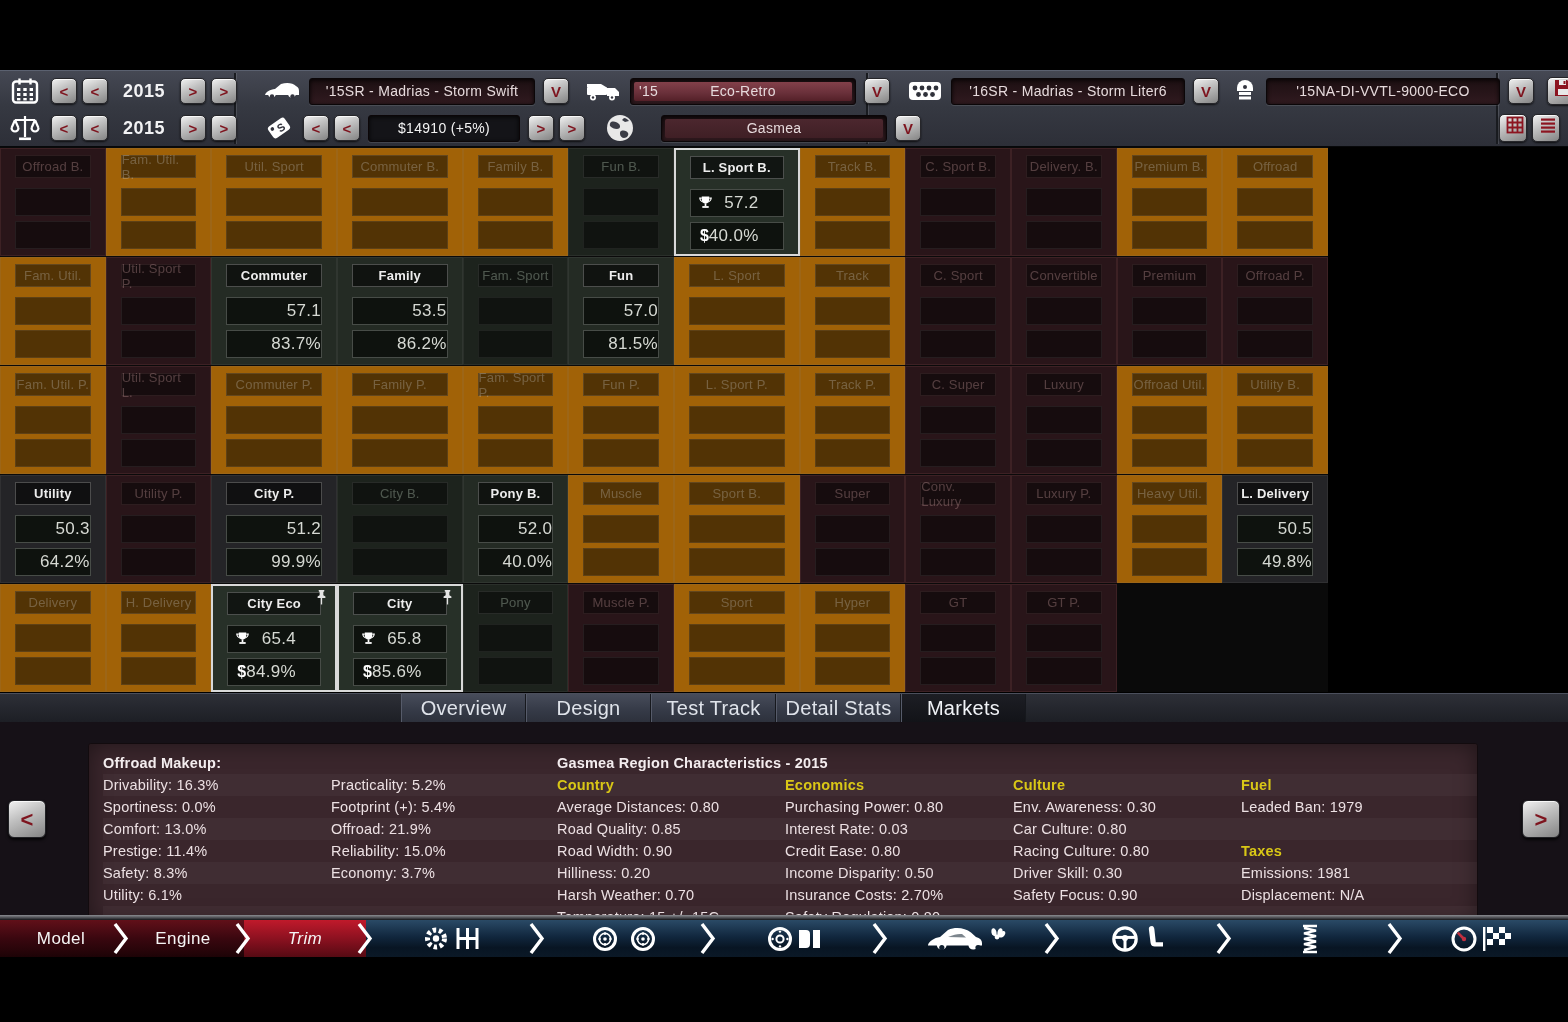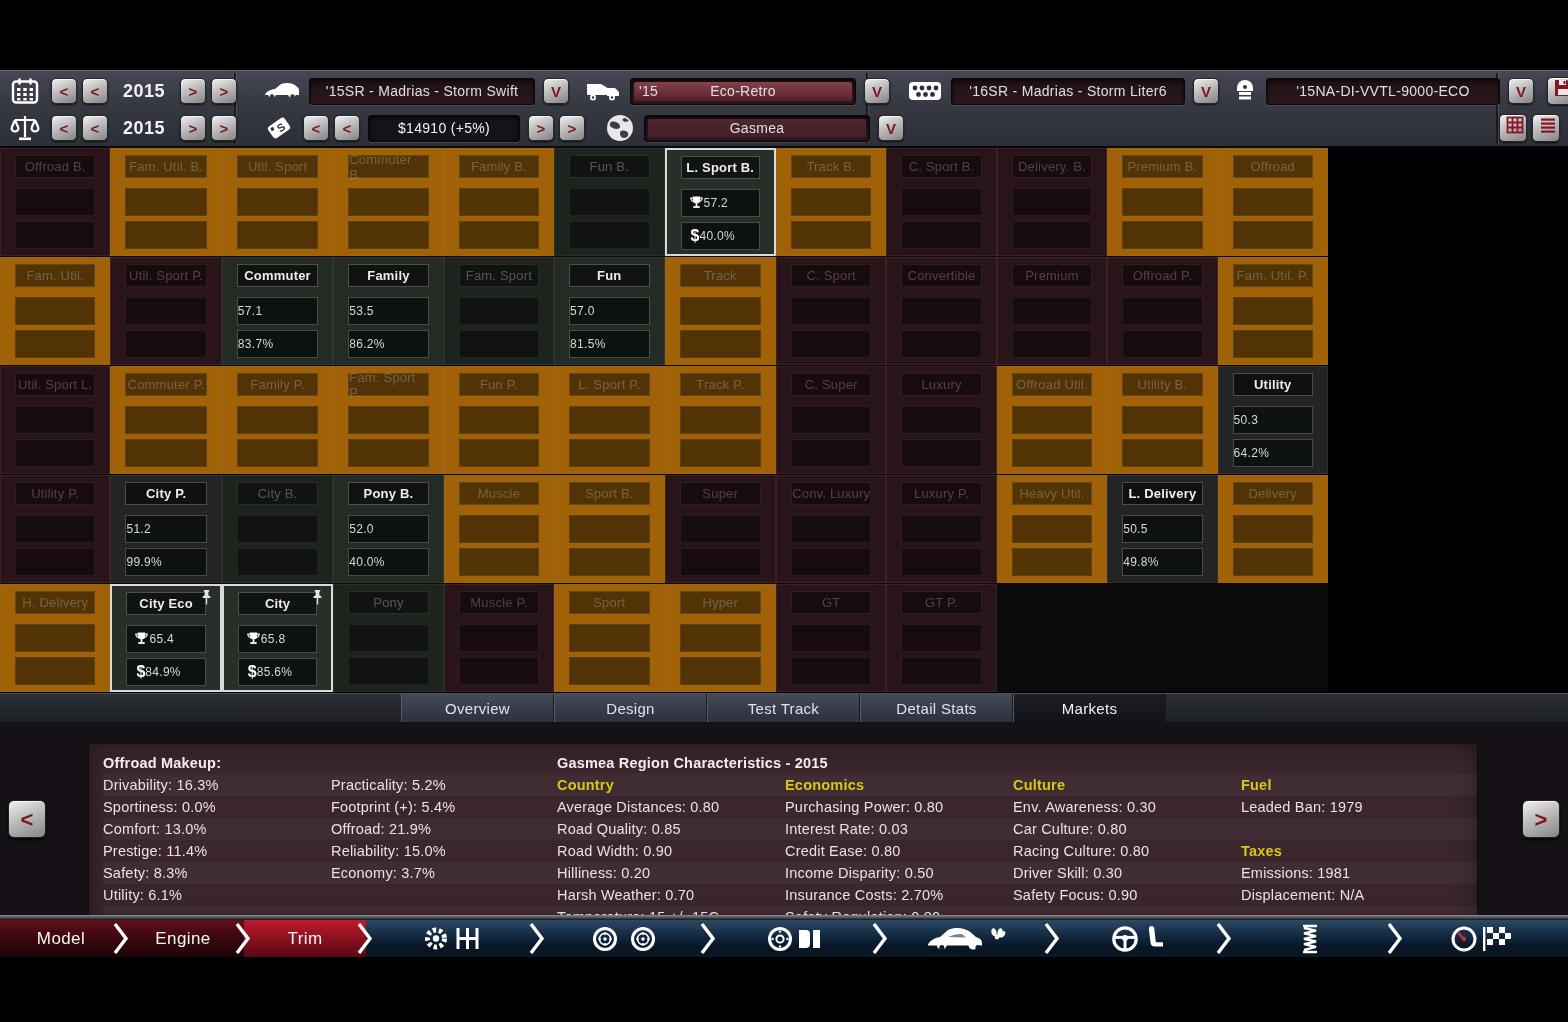--- a/index.html
+++ b/index.html
@@ -44,32 +44,32 @@
   .ctitle{margin:6px 14px 0;height:23px;box-sizing:border-box;border:1px solid rgba(255,255,255,.10);
     background:rgba(4,4,4,.5);display:flex;align-items:center;justify-content:center;
     font-size:13px;color:rgba(205,205,205,.30);letter-spacing:.2px;}
   .t-red>.ctitle{color:rgba(228,178,178,.30);border-color:rgba(255,190,190,.10);}
   .t-greendim>.ctitle{color:rgba(205,228,205,.33);}
   .s-active>.ctitle,.s-selected>.ctitle,.s-pinned>.ctitle{color:#ededed;font-weight:700;border-color:rgba(255,255,255,.25);background:rgba(4,4,4,.6);}
   .vbox{margin:10px 14px 0;height:28px;box-sizing:border-box;border:1px solid rgba(255,255,255,.07);
     background:rgba(4,4,4,.5);display:flex;align-items:center;}
   .vbox+.vbox{margin-top:5px;}
   .s-active .vbox,.s-selected .vbox,.s-pinned .vbox{background:#0e120e;border-color:#474c47;}
-  .vbox .val{flex:1;text-align:left;color:#d6d9d3;font-size:12px;letter-spacing:.3px;}
+  .vbox .val{flex:1;text-align:right;color:#d6d9d3;font-size:17px;letter-spacing:.3px;}
   .vbox .vicon{margin-left:7px;display:flex;}
   .vbox .cash{margin-left:9px;font-weight:700;font-size:16px;color:#fff;}
   .vbox .vicon~.val,.vbox .cash~.val{margin-right:24px;}
   .pin{position:absolute;top:3px;right:7px;z-index:2;}
 
   
   .tabbar{position:absolute;top:693px;left:0;width:1568px;height:29px;box-sizing:border-box;
     background:linear-gradient(180deg,#2d2f37,#1d1f25);border-top:1px solid #4b4f5c;
     display:flex;padding-left:401px;}
-  .tab{width:153px;height:100%;box-sizing:border-box;display:flex;align-items:center;justify-content:center;
-    font-size:15px;color:#dfe3ea;letter-spacing:.3px;cursor:pointer;
+  .tab{width:125px;height:100%;box-sizing:border-box;display:flex;align-items:center;justify-content:center;
+    font-size:20px;color:#dfe3ea;letter-spacing:.3px;cursor:pointer;
     background:linear-gradient(180deg,#474c5a 0%,#363b48 55%,#2d313c 100%);
     border-left:1px solid #565b6a;border-right:1px solid #16181d;}
   .tab.active{background:linear-gradient(180deg,#1d1e24,#121318);color:#f0f2f6;}
 
   
   .pzone{position:absolute;top:722px;left:0;width:1568px;height:193px;background:#161117;}
   .panel{position:absolute;left:88px;top:21px;width:1390px;height:181px;box-sizing:border-box;
     background:#3a262c;border:1px solid #120b0e;border-radius:3px;
     box-shadow:inset 0 0 22px rgba(0,0,0,.45);padding:8px 0 0 14px;overflow:hidden;}
   .prow{display:grid;grid-template-columns:228px 226px 228px 228px 228px 224px;height:22px;align-items:center;}
@@ -82,21 +82,21 @@
     border:1px solid #202024;box-shadow:inset 0 1px 0 rgba(255,255,255,.8),0 2px 3px rgba(0,0,0,.8);
     color:#7e141e;font-weight:700;font-size:22px;line-height:36px;text-align:center;cursor:pointer;}
   .sidebtn.l{left:8px;} .sidebtn.r{right:8px;}
 
   
   .navline{position:absolute;top:915px;left:0;width:1568px;height:5px;
     background:linear-gradient(180deg,#8b8d92,#3a3b40 70%,#141518);}
   .navbar{position:absolute;top:920px;left:0;width:1568px;height:37px;display:flex;background:#000;}
   .seg{position:relative;height:37px;display:flex;align-items:center;justify-content:center;cursor:pointer;}
   .seg.red{background:linear-gradient(180deg,#611019 0%,#3a070f 50%,#1d0306 100%);}
-  .seg.red-active{background:linear-gradient(180deg,#c01a2b 0%,#8c1120 50%,#560a13 100%);}
+  .seg.red-active{background:linear-gradient(180deg,#c01a2b 0%,#8c1120 50%,#560a13 100%);font-style:italic;}
   .seg.blue{background:linear-gradient(180deg,#2a4a66 0%,#11273e 45%,#081523 75%,#0b1927 100%);}
   .seg .navlabel{color:#f5f5f5;font-size:17px;letter-spacing:.4px;}
   .chev{position:absolute;right:-8px;top:2px;z-index:3;pointer-events:none;}
 </style>
 </head>
 <body>
 
 <div class="screen">
 
   <div class="toolbar">
@@ -242,21 +242,21 @@
       <span class="ticon" style="margin-left:20px">
         <svg width="30" height="30" viewBox="0 0 30 30">
             <circle cx="15" cy="15" r="13" fill="#e8e8e8"></circle>
         <g fill="#3a3c46">
               <path d="M6 9c3-1 6 0 8 2s1 5-2 5-5-1-7-3c-.5-1.5 0-3 1-4z"></path>
         <path d="M16 18c3-1 6 0 7 2s-1 5-4 5c-2 0-4-2-4-4 0-1.5 0-2.5 1-3z"></path>
               <path d="M19 5c2 0 4 1.5 5 3l-4 1-3-2z"></path>
             </g>
           </svg>
       </span>
-      <div class="field warm" style="margin-left:9px;width:224px">
+      <div class="field warm" style="margin-left:26px;width:224px">
           <i class="fill"></i>
           <span>Gasmea</span>
         </div>
       <button class="mbtn" style="margin-left:8px">V</button>
 
       <span class="spacer"></span>
       <button class="mbtn big">
         <svg width="18" height="18" viewBox="0 0 18 18">
             <g stroke="#8c1420" stroke-width="1.8" fill="none">
         <rect x="1.5" y="1.5" width="15" height="15"></rect>
@@ -386,20 +386,25 @@
         <div class="vbox"></div>
       </div>
       <div class="cell t-green s-active">
         <div class="ctitle">Fun</div>
         <div class="vbox">
           <span class="val">57.0</span>
         </div>
         <div class="vbox">
           <span class="val">81.5%</span>
         </div>
+      </div>
+      <div class="cell t-dark">
+        <div class="ctitle">L. Sport</div>
+        <div class="vbox"></div>
+        <div class="vbox"></div>
       </div>
       <div class="cell t-dark">
         <div class="ctitle">Track</div>
         <div class="vbox"></div>
         <div class="vbox"></div>
       </div>
       <div class="cell t-red">
         <div class="ctitle">C. Sport</div>
         <div class="vbox"></div>
         <div class="vbox"></div>

